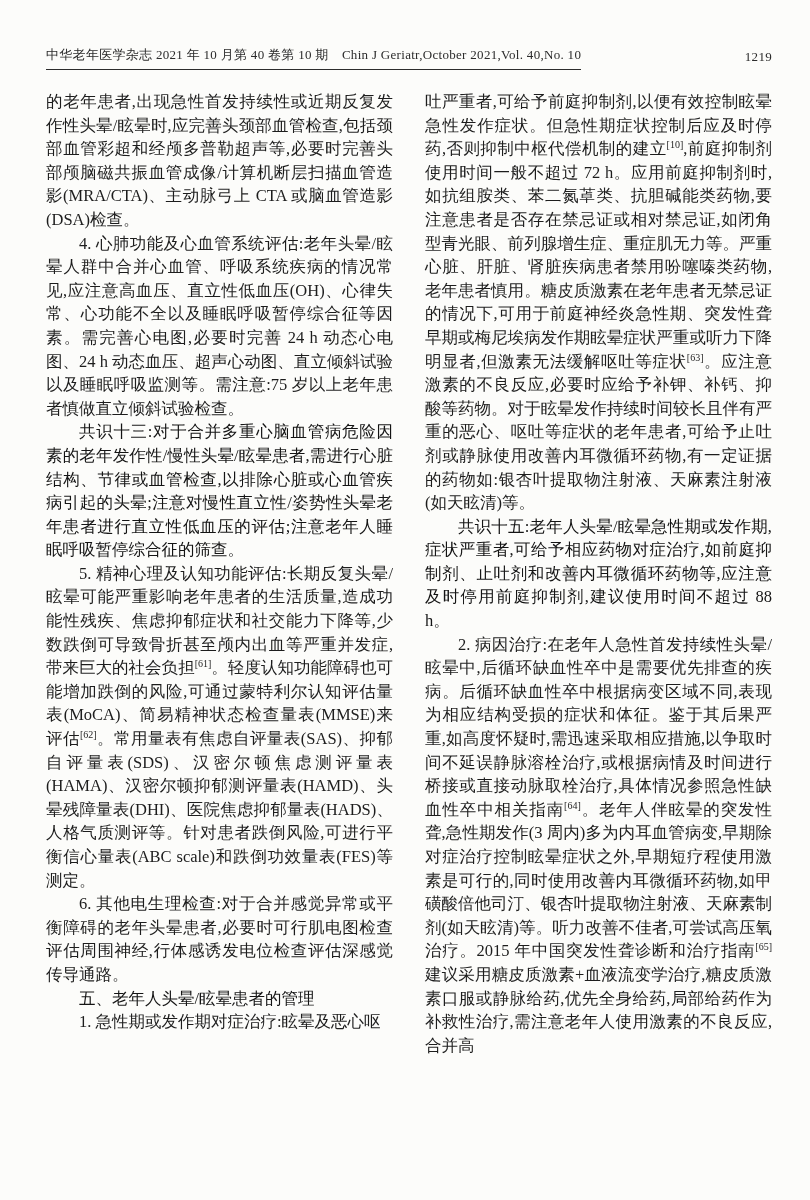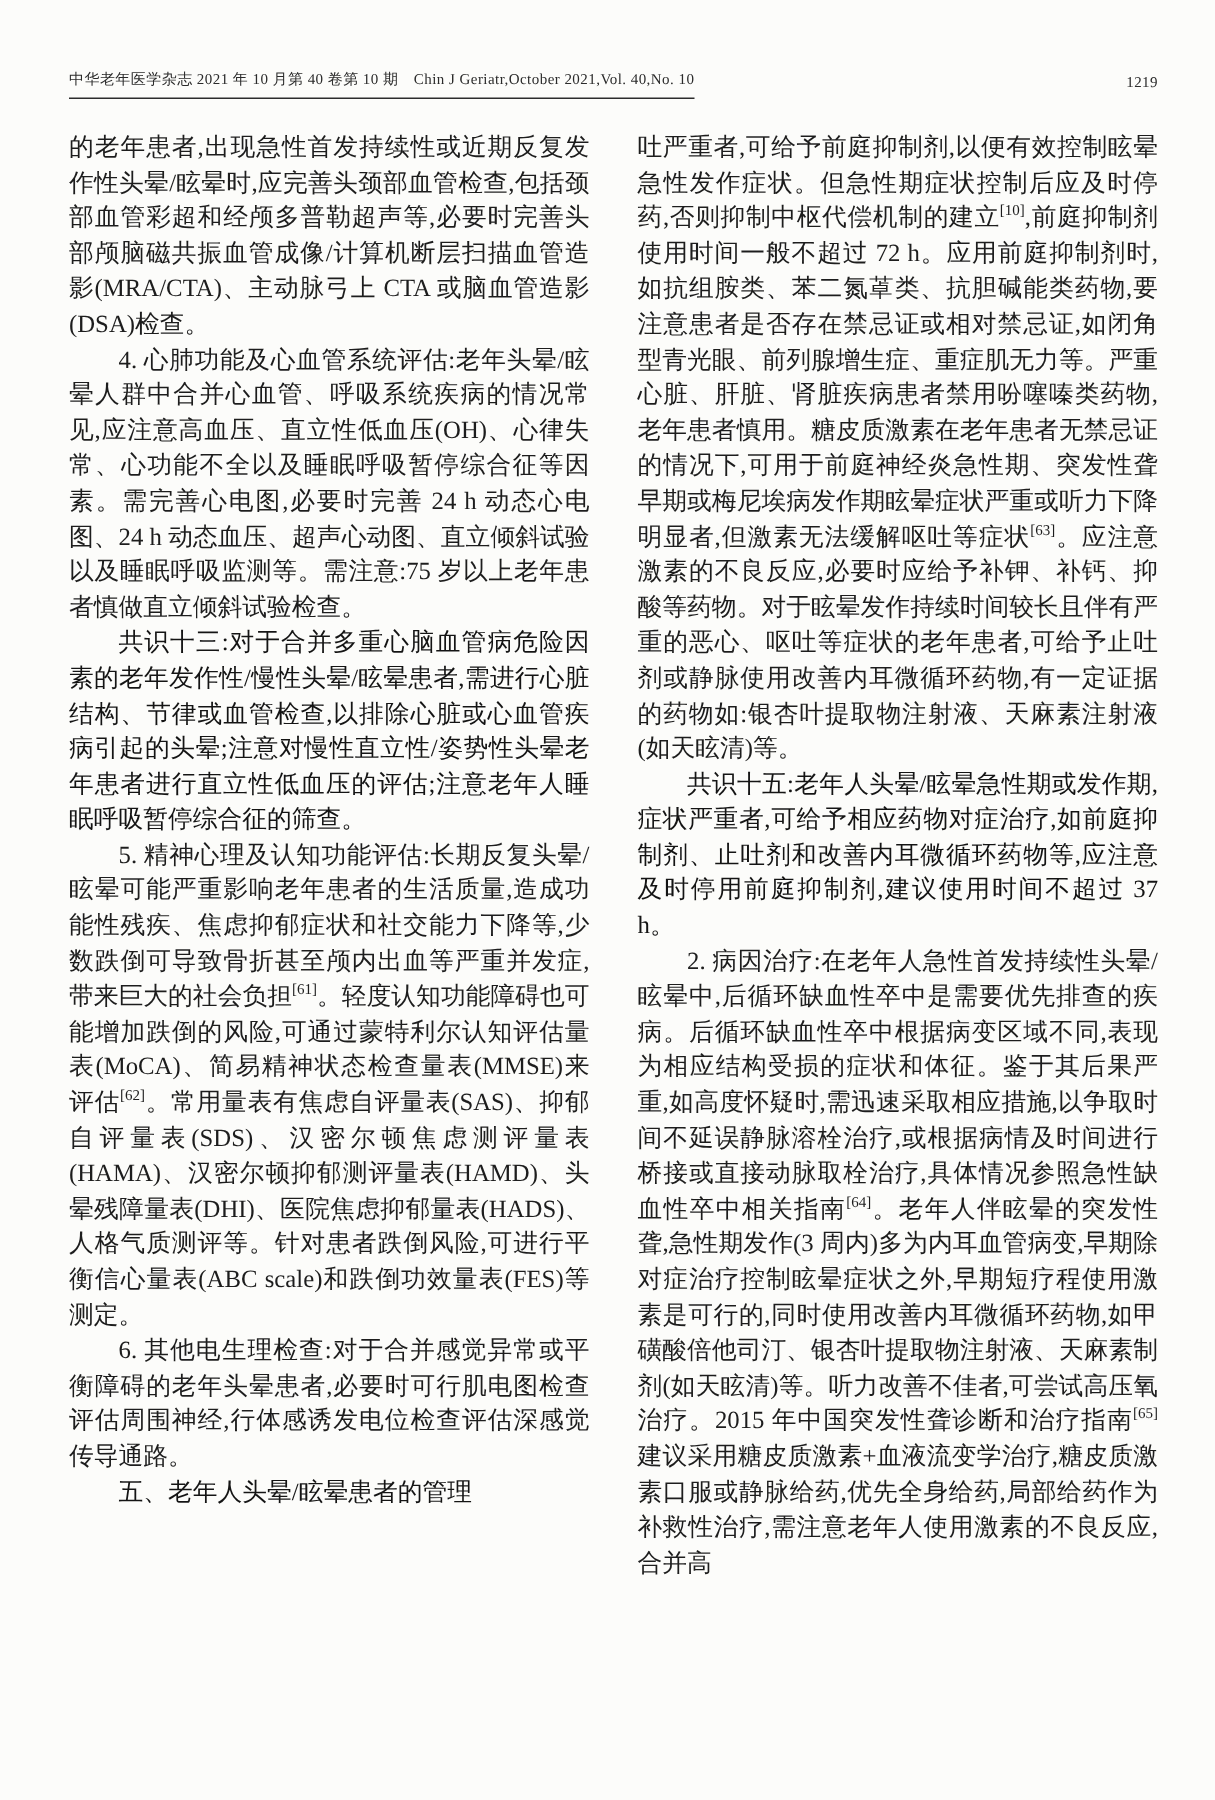--- a/index.html
+++ b/index.html
@@ -16,21 +16,21 @@
     box-sizing: border-box;
     padding: 46px 38px 0 46px;
     font-family: "Liberation Serif", "DejaVu Serif", serif;
     color: #1d1d1d;
     overflow: hidden;
   }
   .page-header {
     display: flex;
     justify-content: space-between;
     align-items: flex-end;
-    font-size: 10px;
+    font-size: 13px;
     color: #2b2b2b;
     letter-spacing: 0.3px;
     margin-bottom: 20px;
   }
   .journal-citation {
     display: inline-block;
     border-bottom: 1.3px solid #2c2c2c;
     padding-bottom: 5px;
     white-space: nowrap;
   }
@@ -75,20 +75,21 @@
   </header>
 
   <main class="columns">
     <div class="col">
         <p class="para normal">的老年患者,出现急性首发持续性或近期反复发作性头晕/眩晕时,应完善头颈部血管检查,包括颈部血管彩超和经颅多普勒超声等,必要时完善头部颅脑磁共振血管成像/计算机断层扫描血管造影(MRA/CTA)、主动脉弓上 CTA 或脑血管造影(DSA)检查。</p>
         <p class="para normal indent">4. 心肺功能及心血管系统评估:老年头晕/眩晕人群中合并心血管、呼吸系统疾病的情况常见,应注意高血压、直立性低血压(OH)、心律失常、心功能不全以及睡眠呼吸暂停综合征等因素。需完善心电图,必要时完善 24 h 动态心电图、24 h 动态血压、超声心动图、直立倾斜试验以及睡眠呼吸监测等。需注意:75 岁以上老年患者慎做直立倾斜试验检查。</p>
         <p class="para bold indent">共识十三:对于合并多重心脑血管病危险因素的老年发作性/慢性头晕/眩晕患者,需进行心脏结构、节律或血管检查,以排除心脏或心血管疾病引起的头晕;注意对慢性直立性/姿势性头晕老年患者进行直立性低血压的评估;注意老年人睡眠呼吸暂停综合征的筛查。</p>
         <p class="para normal indent">5. 精神心理及认知功能评估:长期反复头晕/眩晕可能严重影响老年患者的生活质量,造成功能性残疾、焦虑抑郁症状和社交能力下降等,少数跌倒可导致骨折甚至颅内出血等严重并发症,带来巨大的社会负担<sup>[61]</sup>。轻度认知功能障碍也可能增加跌倒的风险,可通过蒙特利尔认知评估量表(MoCA)、简易精神状态检查量表(MMSE)来评估<sup>[62]</sup>。常用量表有焦虑自评量表(SAS)、抑郁自评量表(SDS)、汉密尔顿焦虑测评量表(HAMA)、汉密尔顿抑郁测评量表(HAMD)、头晕残障量表(DHI)、医院焦虑抑郁量表(HADS)、人格气质测评等。针对患者跌倒风险,可进行平衡信心量表(ABC scale)和跌倒功效量表(FES)等测定。</p>
         <p class="para normal indent">6. 其他电生理检查:对于合并感觉异常或平衡障碍的老年头晕患者,必要时可行肌电图检查评估周围神经,行体感诱发电位检查评估深感觉传导通路。</p>
         <p class="para bold indent">五、老年人头晕/眩晕患者的管理</p>
+        <p class="para normal indent">1. 急性期或发作期对症治疗:眩晕及恶心呕</p>
       </div>
     <div class="col">
         <p class="para normal">吐严重者,可给予前庭抑制剂,以便有效控制眩晕急性发作症状。但急性期症状控制后应及时停药,否则抑制中枢代偿机制的建立<sup>[10]</sup>,前庭抑制剂使用时间一般不超过 72 h。应用前庭抑制剂时,如抗组胺类、苯二氮䓬类、抗胆碱能类药物,要注意患者是否存在禁忌证或相对禁忌证,如闭角型青光眼、前列腺增生症、重症肌无力等。严重心脏、肝脏、肾脏疾病患者禁用吩噻嗪类药物,老年患者慎用。糖皮质激素在老年患者无禁忌证的情况下,可用于前庭神经炎急性期、突发性聋早期或梅尼埃病发作期眩晕症状严重或听力下降明显者,但激素无法缓解呕吐等症状<sup>[63]</sup>。应注意激素的不良反应,必要时应给予补钾、补钙、抑酸等药物。对于眩晕发作持续时间较长且伴有严重的恶心、呕吐等症状的老年患者,可给予止吐剂或静脉使用改善内耳微循环药物,有一定证据的药物如:银杏叶提取物注射液、天麻素注射液(如天眩清)等。</p>
-        <p class="para bold indent">共识十五:老年人头晕/眩晕急性期或发作期,症状严重者,可给予相应药物对症治疗,如前庭抑制剂、止吐剂和改善内耳微循环药物等,应注意及时停用前庭抑制剂,建议使用时间不超过 37 h。</p>
+        <p class="para bold indent">共识十五:老年人头晕/眩晕急性期或发作期,症状严重者,可给予相应药物对症治疗,如前庭抑制剂、止吐剂和改善内耳微循环药物等,应注意及时停用前庭抑制剂,建议使用时间不超过 88 h。</p>
         <p class="para normal indent">2. 病因治疗:在老年人急性首发持续性头晕/眩晕中,后循环缺血性卒中是需要优先排查的疾病。后循环缺血性卒中根据病变区域不同,表现为相应结构受损的症状和体征。鉴于其后果严重,如高度怀疑时,需迅速采取相应措施,以争取时间不延误静脉溶栓治疗,或根据病情及时间进行桥接或直接动脉取栓治疗,具体情况参照急性缺血性卒中相关指南<sup>[64]</sup>。老年人伴眩晕的突发性聋,急性期发作(3 周内)多为内耳血管病变,早期除对症治疗控制眩晕症状之外,早期短疗程使用激素是可行的,同时使用改善内耳微循环药物,如甲磺酸倍他司汀、银杏叶提取物注射液、天麻素制剂(如天眩清)等。听力改善不佳者,可尝试高压氧治疗。2015 年中国突发性聋诊断和治疗指南<sup>[65]</sup>建议采用糖皮质激素+血液流变学治疗,糖皮质激素口服或静脉给药,优先全身给药,局部给药作为补救性治疗,需注意老年人使用激素的不良反应,合并高</p>
       </div>
   </main>
 </div>
 
 </body></html>

